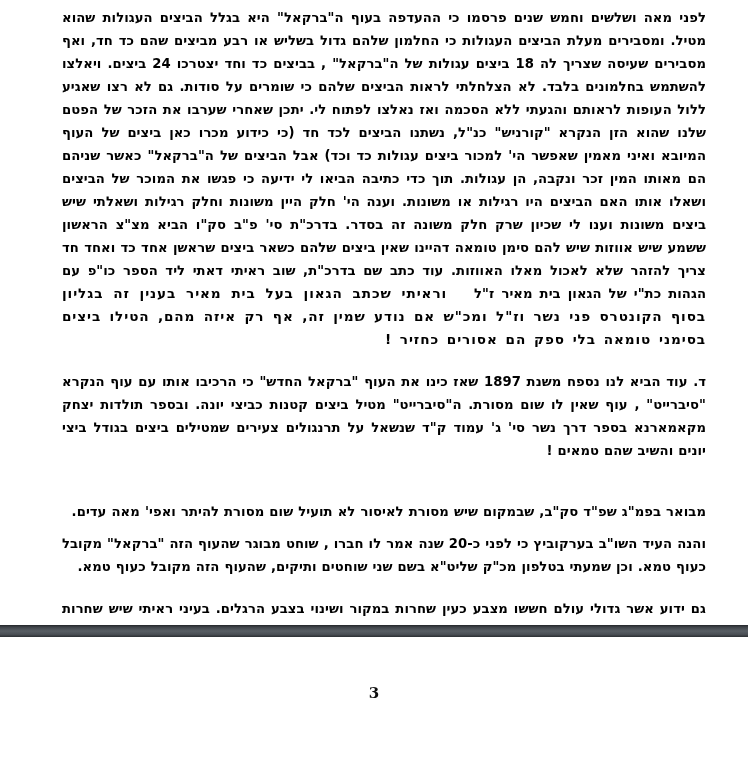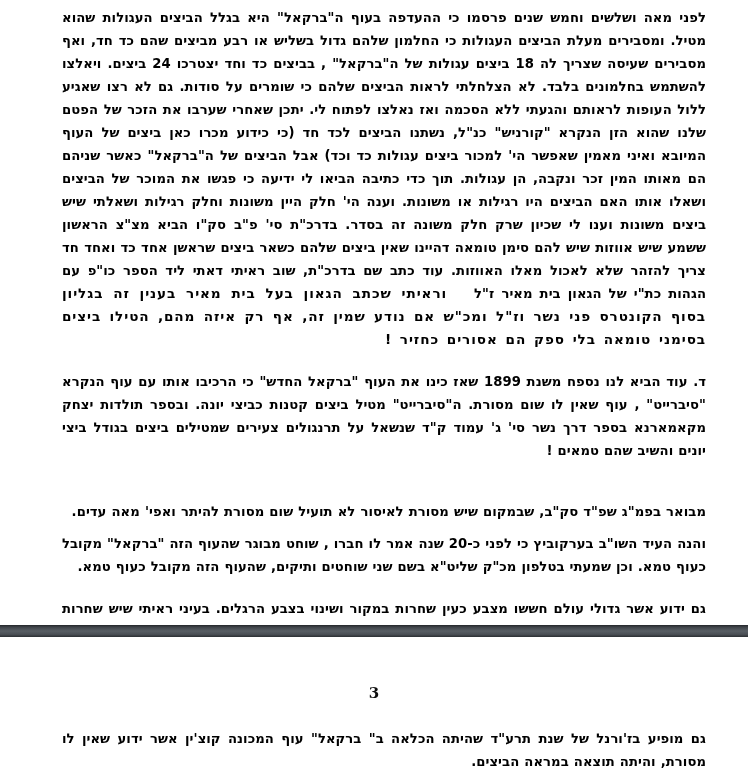--- a/index.html
+++ b/index.html
@@ -117,21 +117,21 @@
 <body>
 
 <div class="page">
 
   <div class="page-top">
 
     <p class="para"><span>לפני מאה ושלשים וחמש שנים פרסמו כי ההעדפה בעוף  ה"ברקאל" היא בגלל הביצים העגולות  שהוא מטיל. ומסבירים מעלת הביצים העגולות כי החלמון שלהם גדול בשליש או רבע מביצים שהם כד חד, ואף מסבירים שעיסה  שצריך לה 18 ביצים עגולות של ה"ברקאל" ,  בביצים כד וחד יצטרכו 24 ביצים. ויאלצו להשתמש בחלמונים בלבד. לא הצלחלתי לראות הביצים שלהם כי שומרים על סודות. גם לא רצו שאגיע ללול העופות לראותם והגעתי ללא הסכמה ואז נאלצו לפתוח לי. יתכן שאחרי שערבו את הזכר של הפטם שלנו שהוא הזן הנקרא "קורניש" כנ"ל,  נשתנו הביצים לכד חד (כי כידוע מכרו כאן ביצים של העוף המיובא ואיני מאמין שאפשר הי' למכור ביצים עגולות כד וכד)  אבל הביצים של  ה"ברקאל"  כאשר שניהם הם מאותו המין זכר ונקבה, הן עגולות. תוך כדי כתיבה הביאו לי ידיעה כי פגשו את המוכר של הביצים ושאלו אותו האם הביצים היו רגילות או משונות. וענה הי' חלק היין משונות וחלק רגילות ושאלתי שיש ביצים משונות וענו לי שכיון שרק חלק משונה זה בסדר.    בדרכ"ת סי' פ"ב סק"ו הביא מצ"צ הראשון  ששמע שיש אווזות שיש להם סימן טומאה דהיינו שאין ביצים שלהם כשאר ביצים שראשן אחד כד ואחד חד צריך להזהר שלא לאכול מאלו האווזות. עוד כתב שם בדרכ"ת, שוב ראיתי דאתי ליד הספר כו"פ עם הגהות כת"י של הגאון בית מאיר ז"ל </span><span class="heavy">וראיתי שכתב הגאון בעל בית מאיר בענין זה בגליון  בסוף הקונטרס פני נשר וז"ל   ומכ"ש אם נודע שמין זה, אף רק איזה מהם, הטילו ביצים בסימני טומאה בלי ספק הם אסורים כחזיר !</span></p>
 
     <div class="gap-md"></div>
 
-    <p class="para">ד. עוד הביא לנו נספח  משנת 1899 שאז כינו את העוף "ברקאל החדש"  כי הרכיבו אותו עם עוף הנקרא "סיברייט" , עוף שאין לו שום מסורת.  ה"סיברייט" מטיל ביצים קטנות כביצי יונה.  ובספר תולדות יצחק מקאמארנא בספר דרך נשר סי' ג' עמוד ק"ד  שנשאל על תרנגולים צעירים שמטילים ביצים בגודל ביצי יונים והשיב שהם טמאים !</p>
+    <p class="para">ד. עוד הביא לנו נספח  משנת 1897 שאז כינו את העוף "ברקאל החדש"  כי הרכיבו אותו עם עוף הנקרא "סיברייט" , עוף שאין לו שום מסורת.  ה"סיברייט" מטיל ביצים קטנות כביצי יונה.  ובספר תולדות יצחק מקאמארנא בספר דרך נשר סי' ג' עמוד ק"ד  שנשאל על תרנגולים צעירים שמטילים ביצים בגודל ביצי יונים והשיב שהם טמאים !</p>
 
     <div class="gap-md"></div>
 
 
     <div class="gap-md"></div>
 
     <p class="para">מבואר בפמ"ג שפ"ד סק"ב, שבמקום שיש מסורת לאיסור לא תועיל שום מסורת להיתר ואפי' מאה עדים.</p>
 
     <div class="gap-sm"></div>
 
@@ -142,17 +142,16 @@
     <p class="para">גם ידוע אשר גדולי עולם חששו מצבע כעין שחרות במקור ושינוי בצבע הרגלים.   בעיני ראיתי שיש שחרות במקור וצבע הרגליים.   מאמי ע"ה שצעתי בילדותי כי רגלי העופות היו צהובים וכאן מביאים לנו עופות אשר רגליהם בגוון שחור או אפור ואמרים אין צורך במסורת, הן הן העופות.</p>
 
   </div>
 
   <div class="page-separator"></div>
 
   <div class="page-bottom">
 
     <div class="page-number">3</div>
 
-    <p class="para">גם מופיע בז'ורנל של שנת תרע"ד  שהיתה הכלאה ב" ברקאל"  עוף המכונה קוצ'ין אשר ידוע שאין לו מסורת, והיתה תוצאה במראה הביצים.</p>
 
   </div>
 
 </div>
 
 </body></html>

